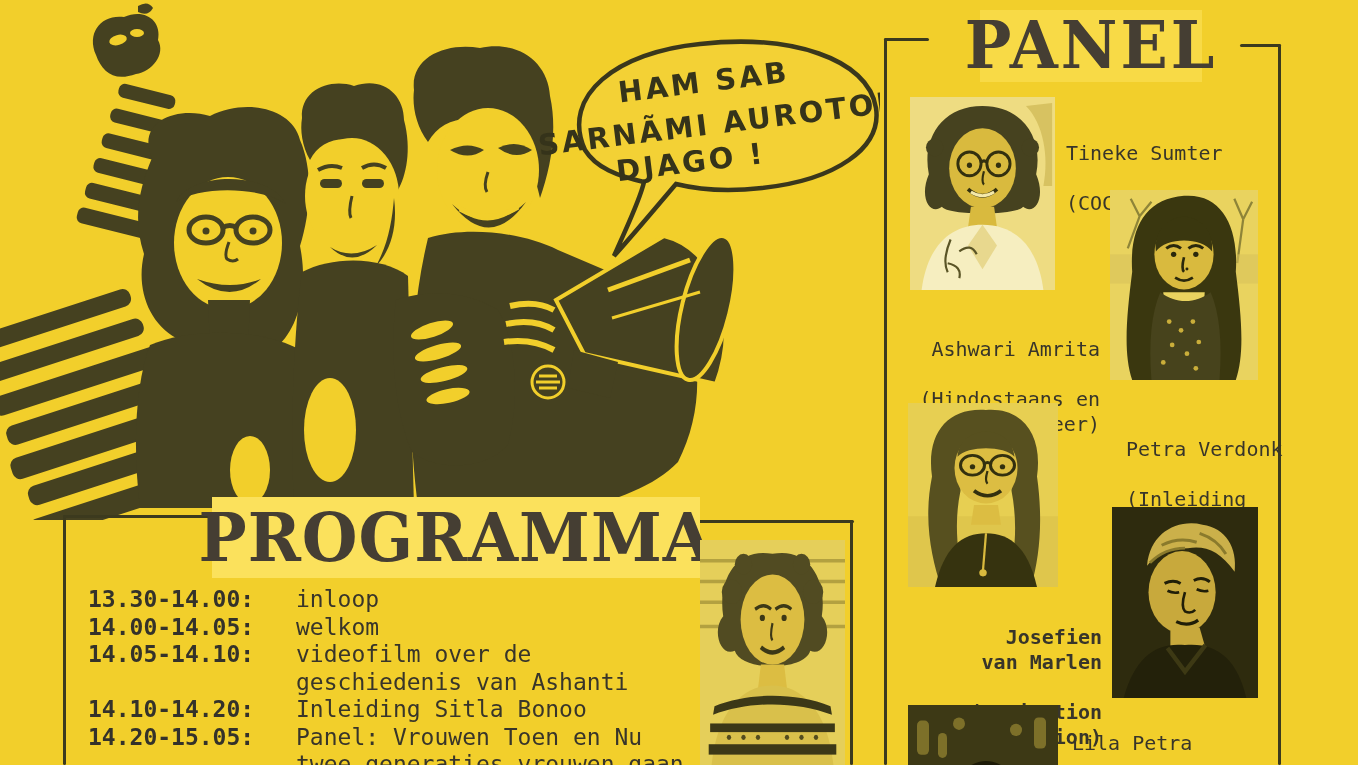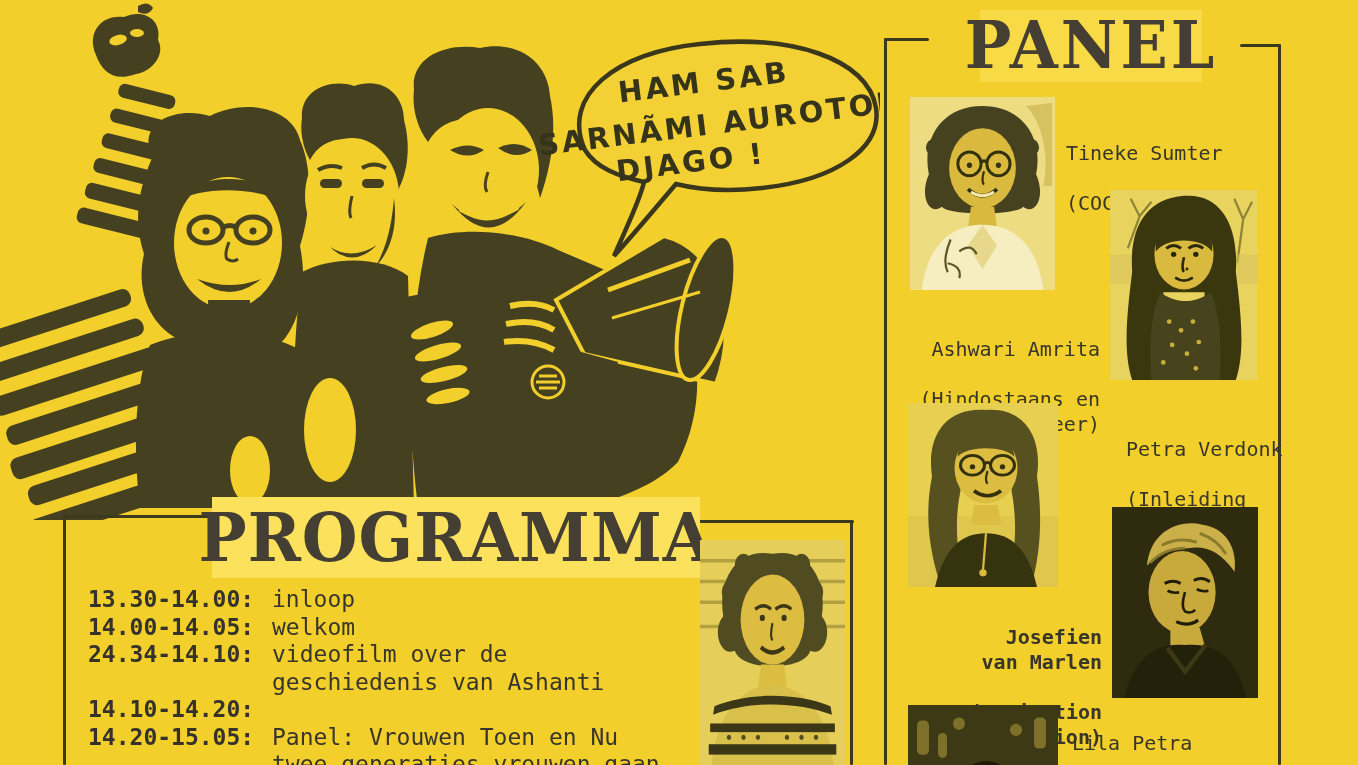--- a/index.html
+++ b/index.html
@@ -25,21 +25,21 @@
   .hl-band{position:absolute;background:#fbe15c;}
   
   .mono{
     font-family:"DejaVu Sans Mono","Liberation Mono",monospace;
     color:#38352a;
   }
   .schedule{
     position:absolute;left:88px;top:586px;width:700px;
     font-size:23px;line-height:27.5px;
   }
-  .schedule .row{display:flex;}
+  .schedule .row{display:flex;gap:24px;}
   .schedule .time{width:184px;flex:none;font-weight:bold;color:#34322a;}
   .schedule .desc{white-space:pre-line;}
   .panel-label{
     position:absolute;
     font-size:20px;line-height:25px;
     white-space:pre-line;
   }
   .align-right{text-align:right;}
   .photo{position:absolute;overflow:hidden;}
   .photo svg{display:block;width:100%;height:100%;}
@@ -161,26 +161,27 @@
   <div class="schedule mono">
     <div class="row">
       <span class="time">13.30-14.00:</span>
       <span class="desc">inloop</span>
     </div>
     <div class="row">
       <span class="time">14.00-14.05:</span>
       <span class="desc">welkom</span>
     </div>
     <div class="row">
-      <span class="time">24.34-14.10:</span>
+      <span class="time">14.05-14.10:</span>
       <span class="desc">videofilm over de
 geschiedenis van Ashanti</span>
     </div>
     <div class="row">
       <span class="time">14.10-14.20:</span>
+      <span class="desc">Inleiding Sitla Bonoo</span>
     </div>
     <div class="row">
       <span class="time">14.20-15.05:</span>
       <span class="desc">Panel: Vrouwen Toen en Nu
 twee generaties vrouwen gaan</span>
     </div>
   </div>
 
   <div class="photo" style="left:700px;top:540px;width:145px;height:225px;">
     <svg viewBox="0 0 100 130" preserveAspectRatio="none">

